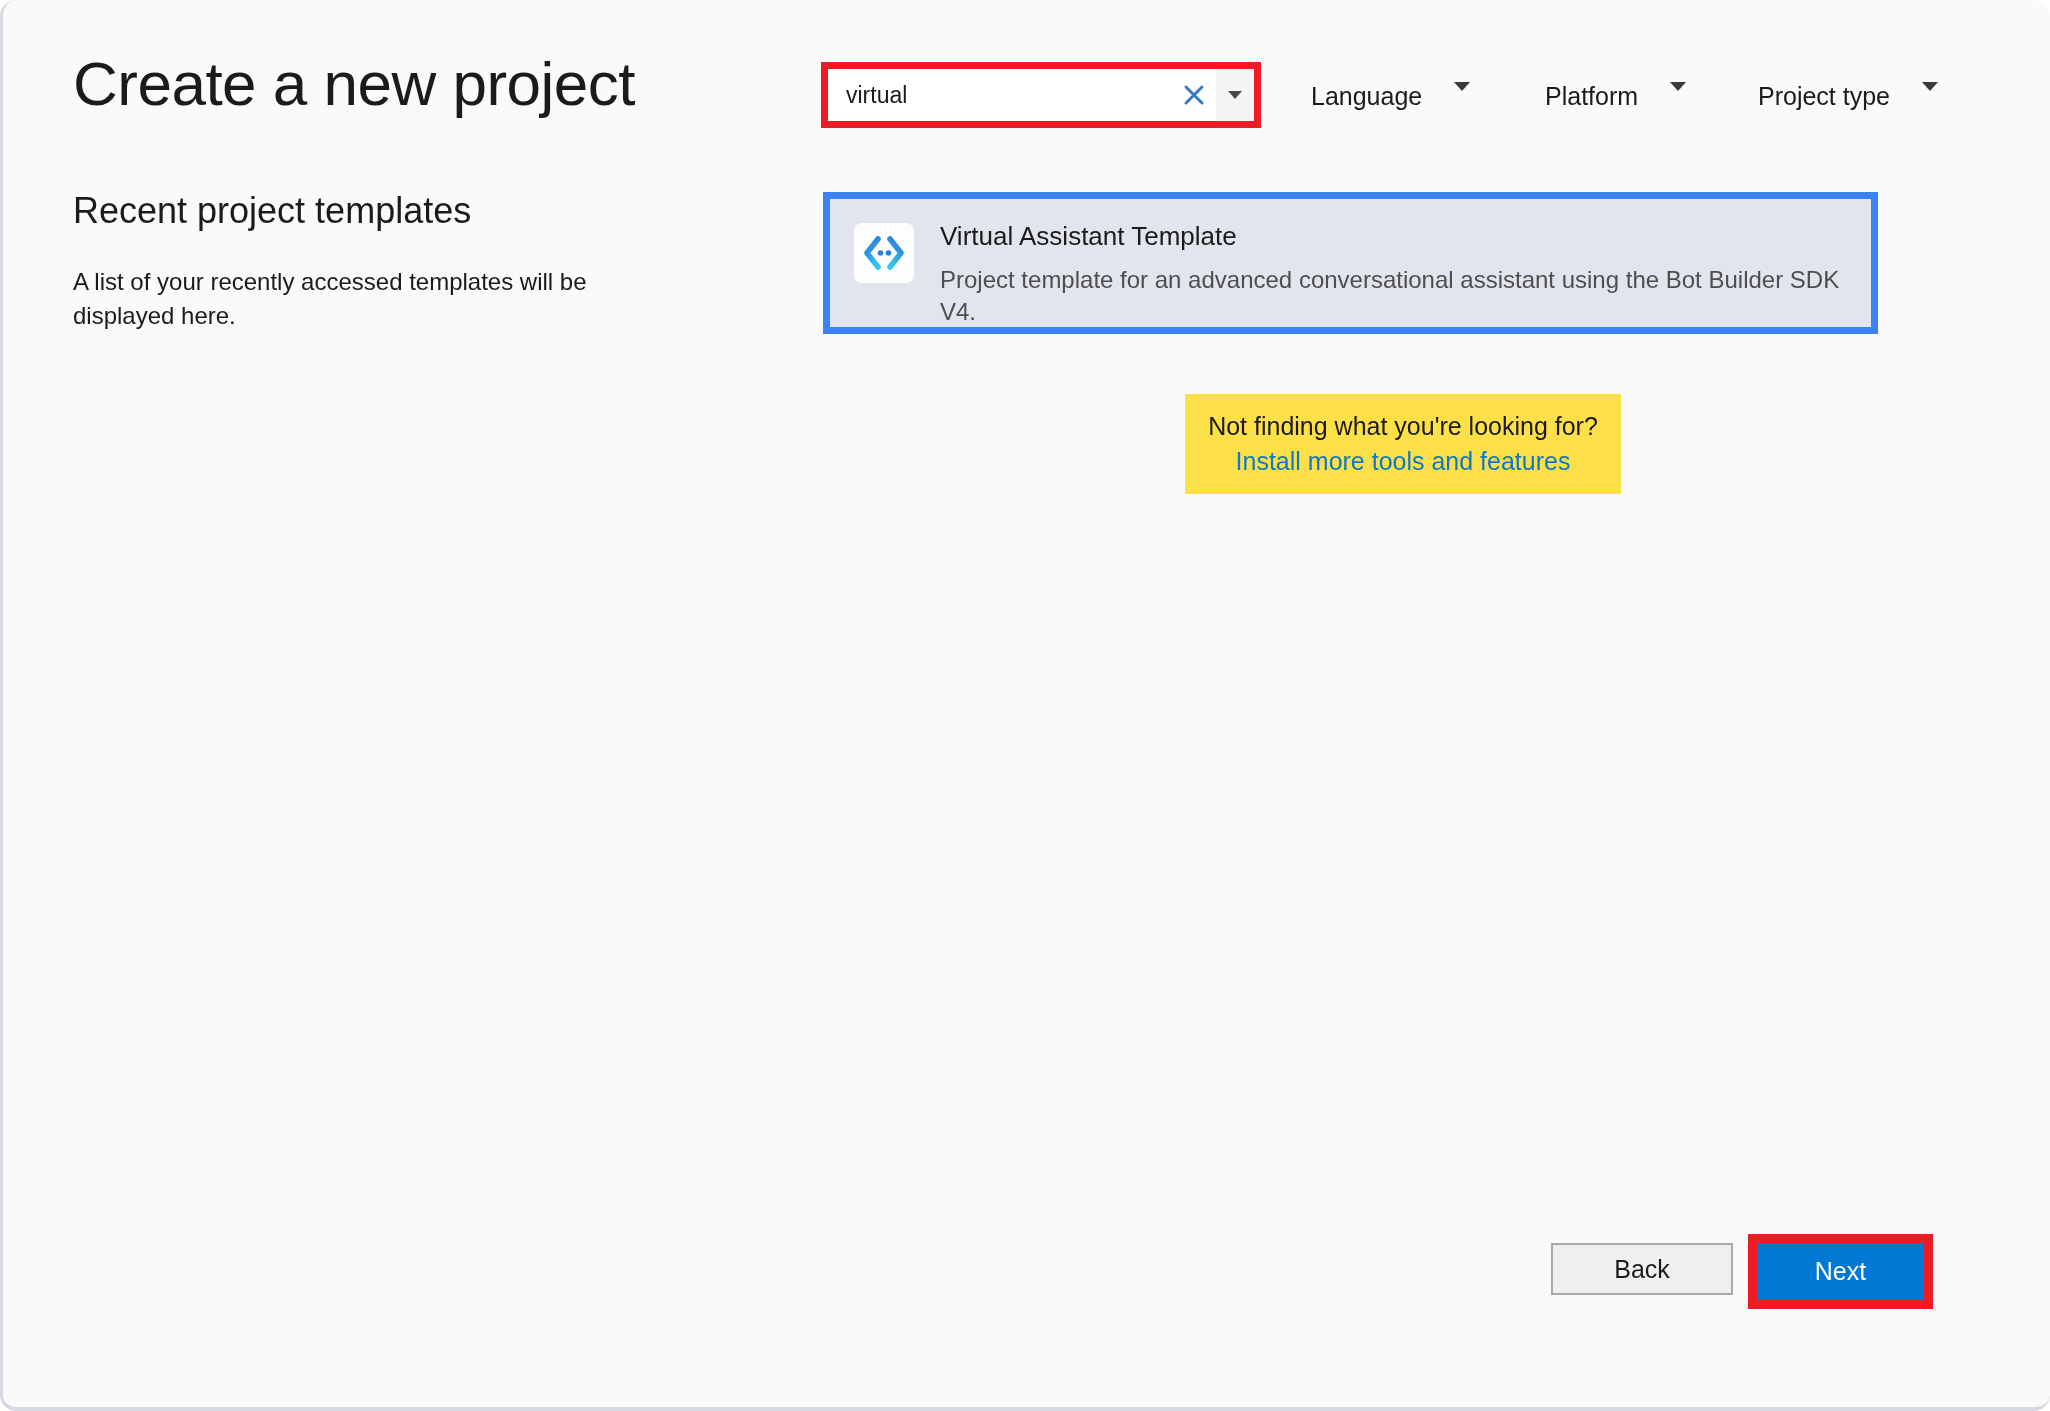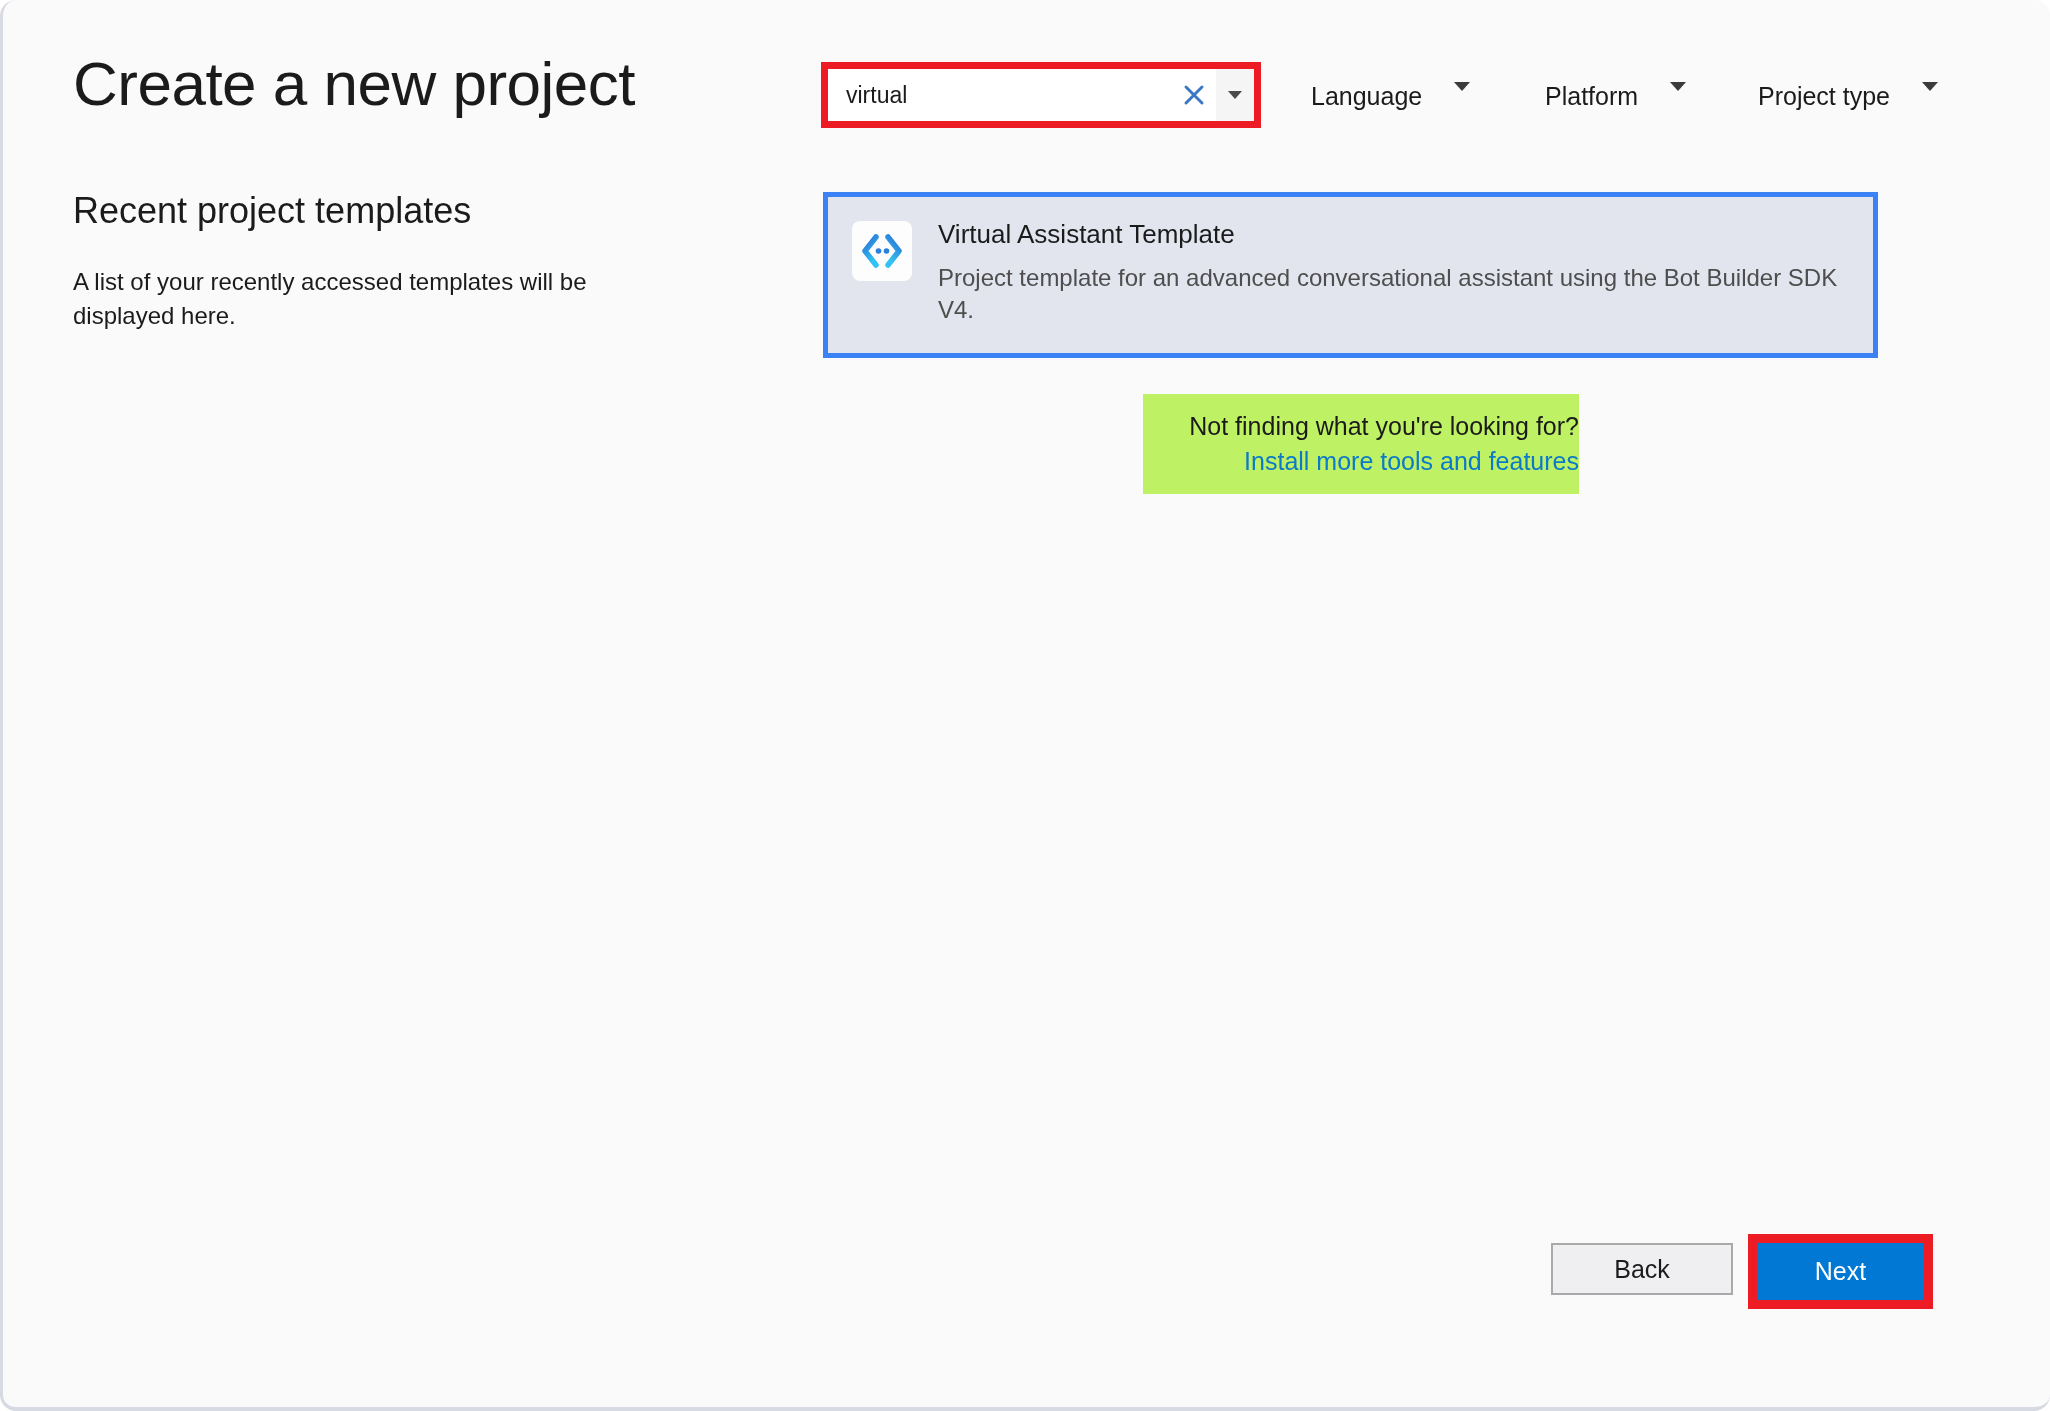--- a/index.html
+++ b/index.html
@@ -136,22 +136,22 @@
     line-height: 1.42;
     color: #1b1b1b;
   }
 
   
   #template-annotation {
     position: absolute;
     left: 820px;
     top: 192px;
     width: 1055px;
-    height: 166px;
-    border: 5px solid #3b82f6;
+    height: 142px;
+    border: 7px solid #3b82f6;
     background: #1d4ed8;
   }
   #template-card {
     position: absolute;
     left: 0; top: 0; right: 0; bottom: 0;
     background: #e2e5ee;
     display: flex;
     align-items: flex-start;
     padding: 20px 18px 0 24px;
     cursor: pointer;
@@ -183,28 +183,28 @@
     font-size: 24px;
     font-weight: 400;
     color: #4e4e4e;
     line-height: 1.33;
     max-width: 900px;
   }
 
   
   #notfinding-panel {
     position: absolute;
-    left: 1140px;
+    left: 1182px;
     top: 394px;
     width: 436px;
     height: 100px;
-    background: #bef264;
+    background: #fde047;
     display: flex;
     flex-direction: column;
-    align-items: flex-end;
+    align-items: center;
     justify-content: center;
     gap: 6px;
   }
   #notfinding-text {
     font-size: 25px;
     color: #1b1b1b;
     white-space: nowrap;
   }
   #install-link {
     font-size: 25px;

